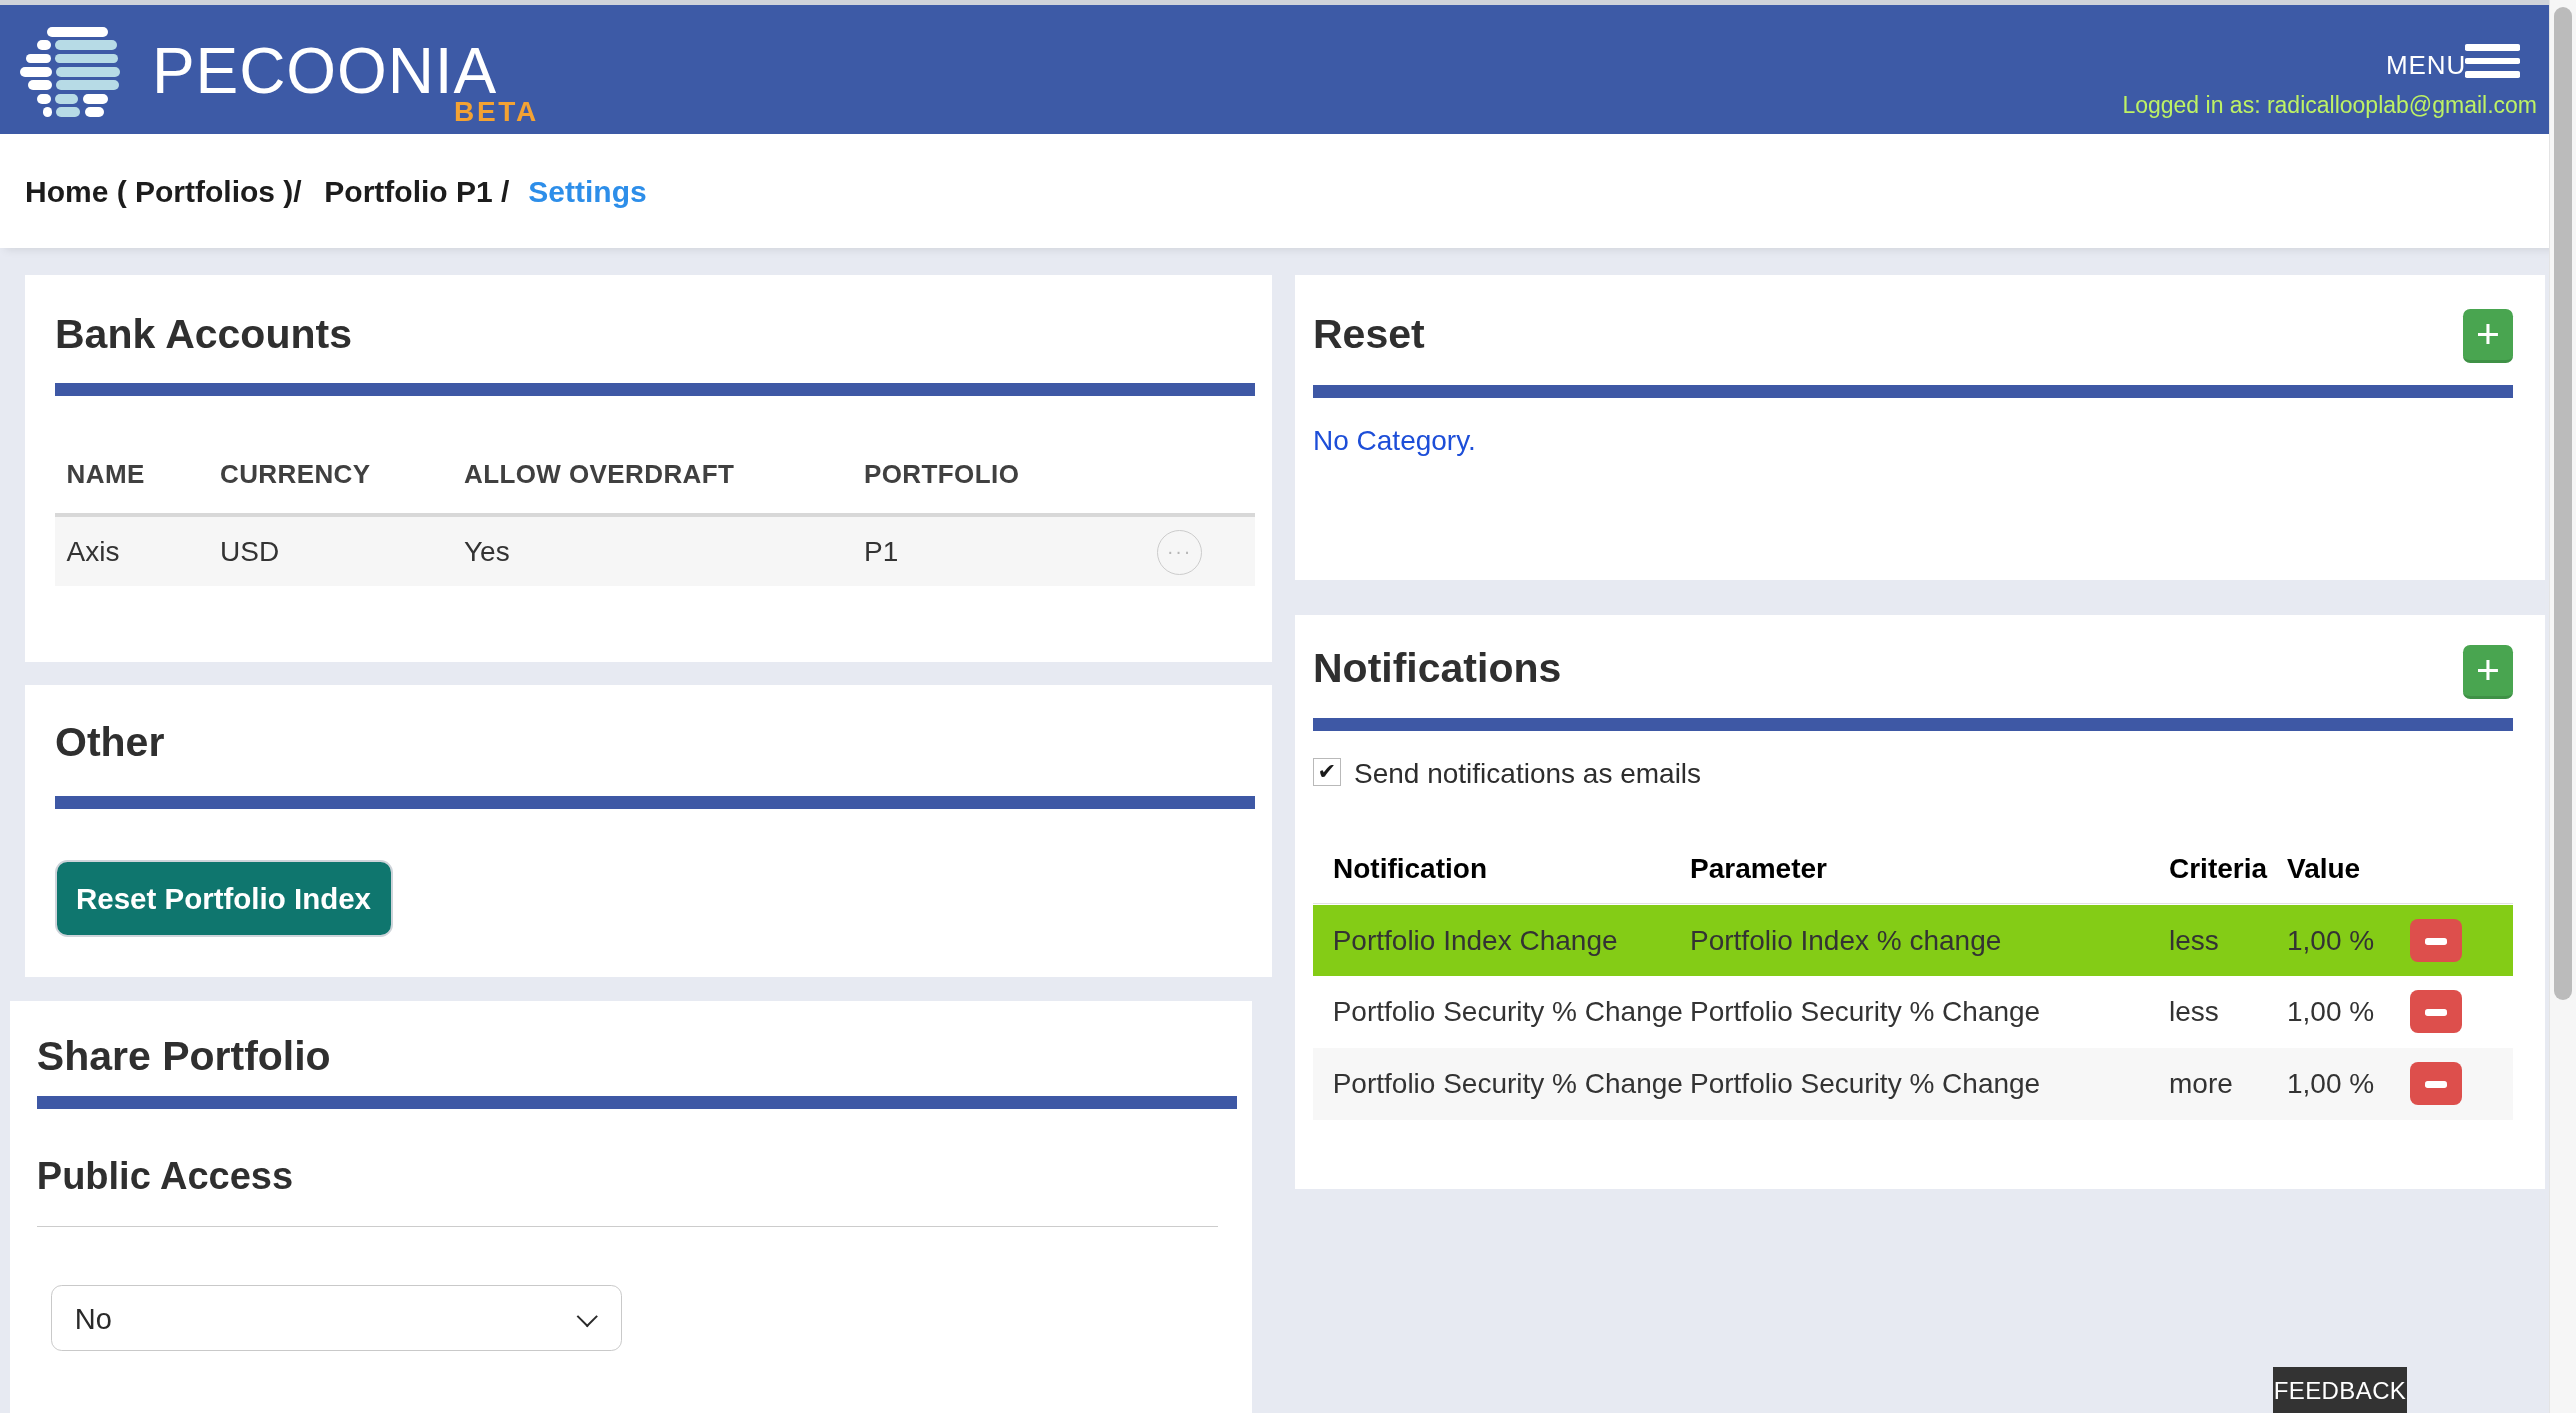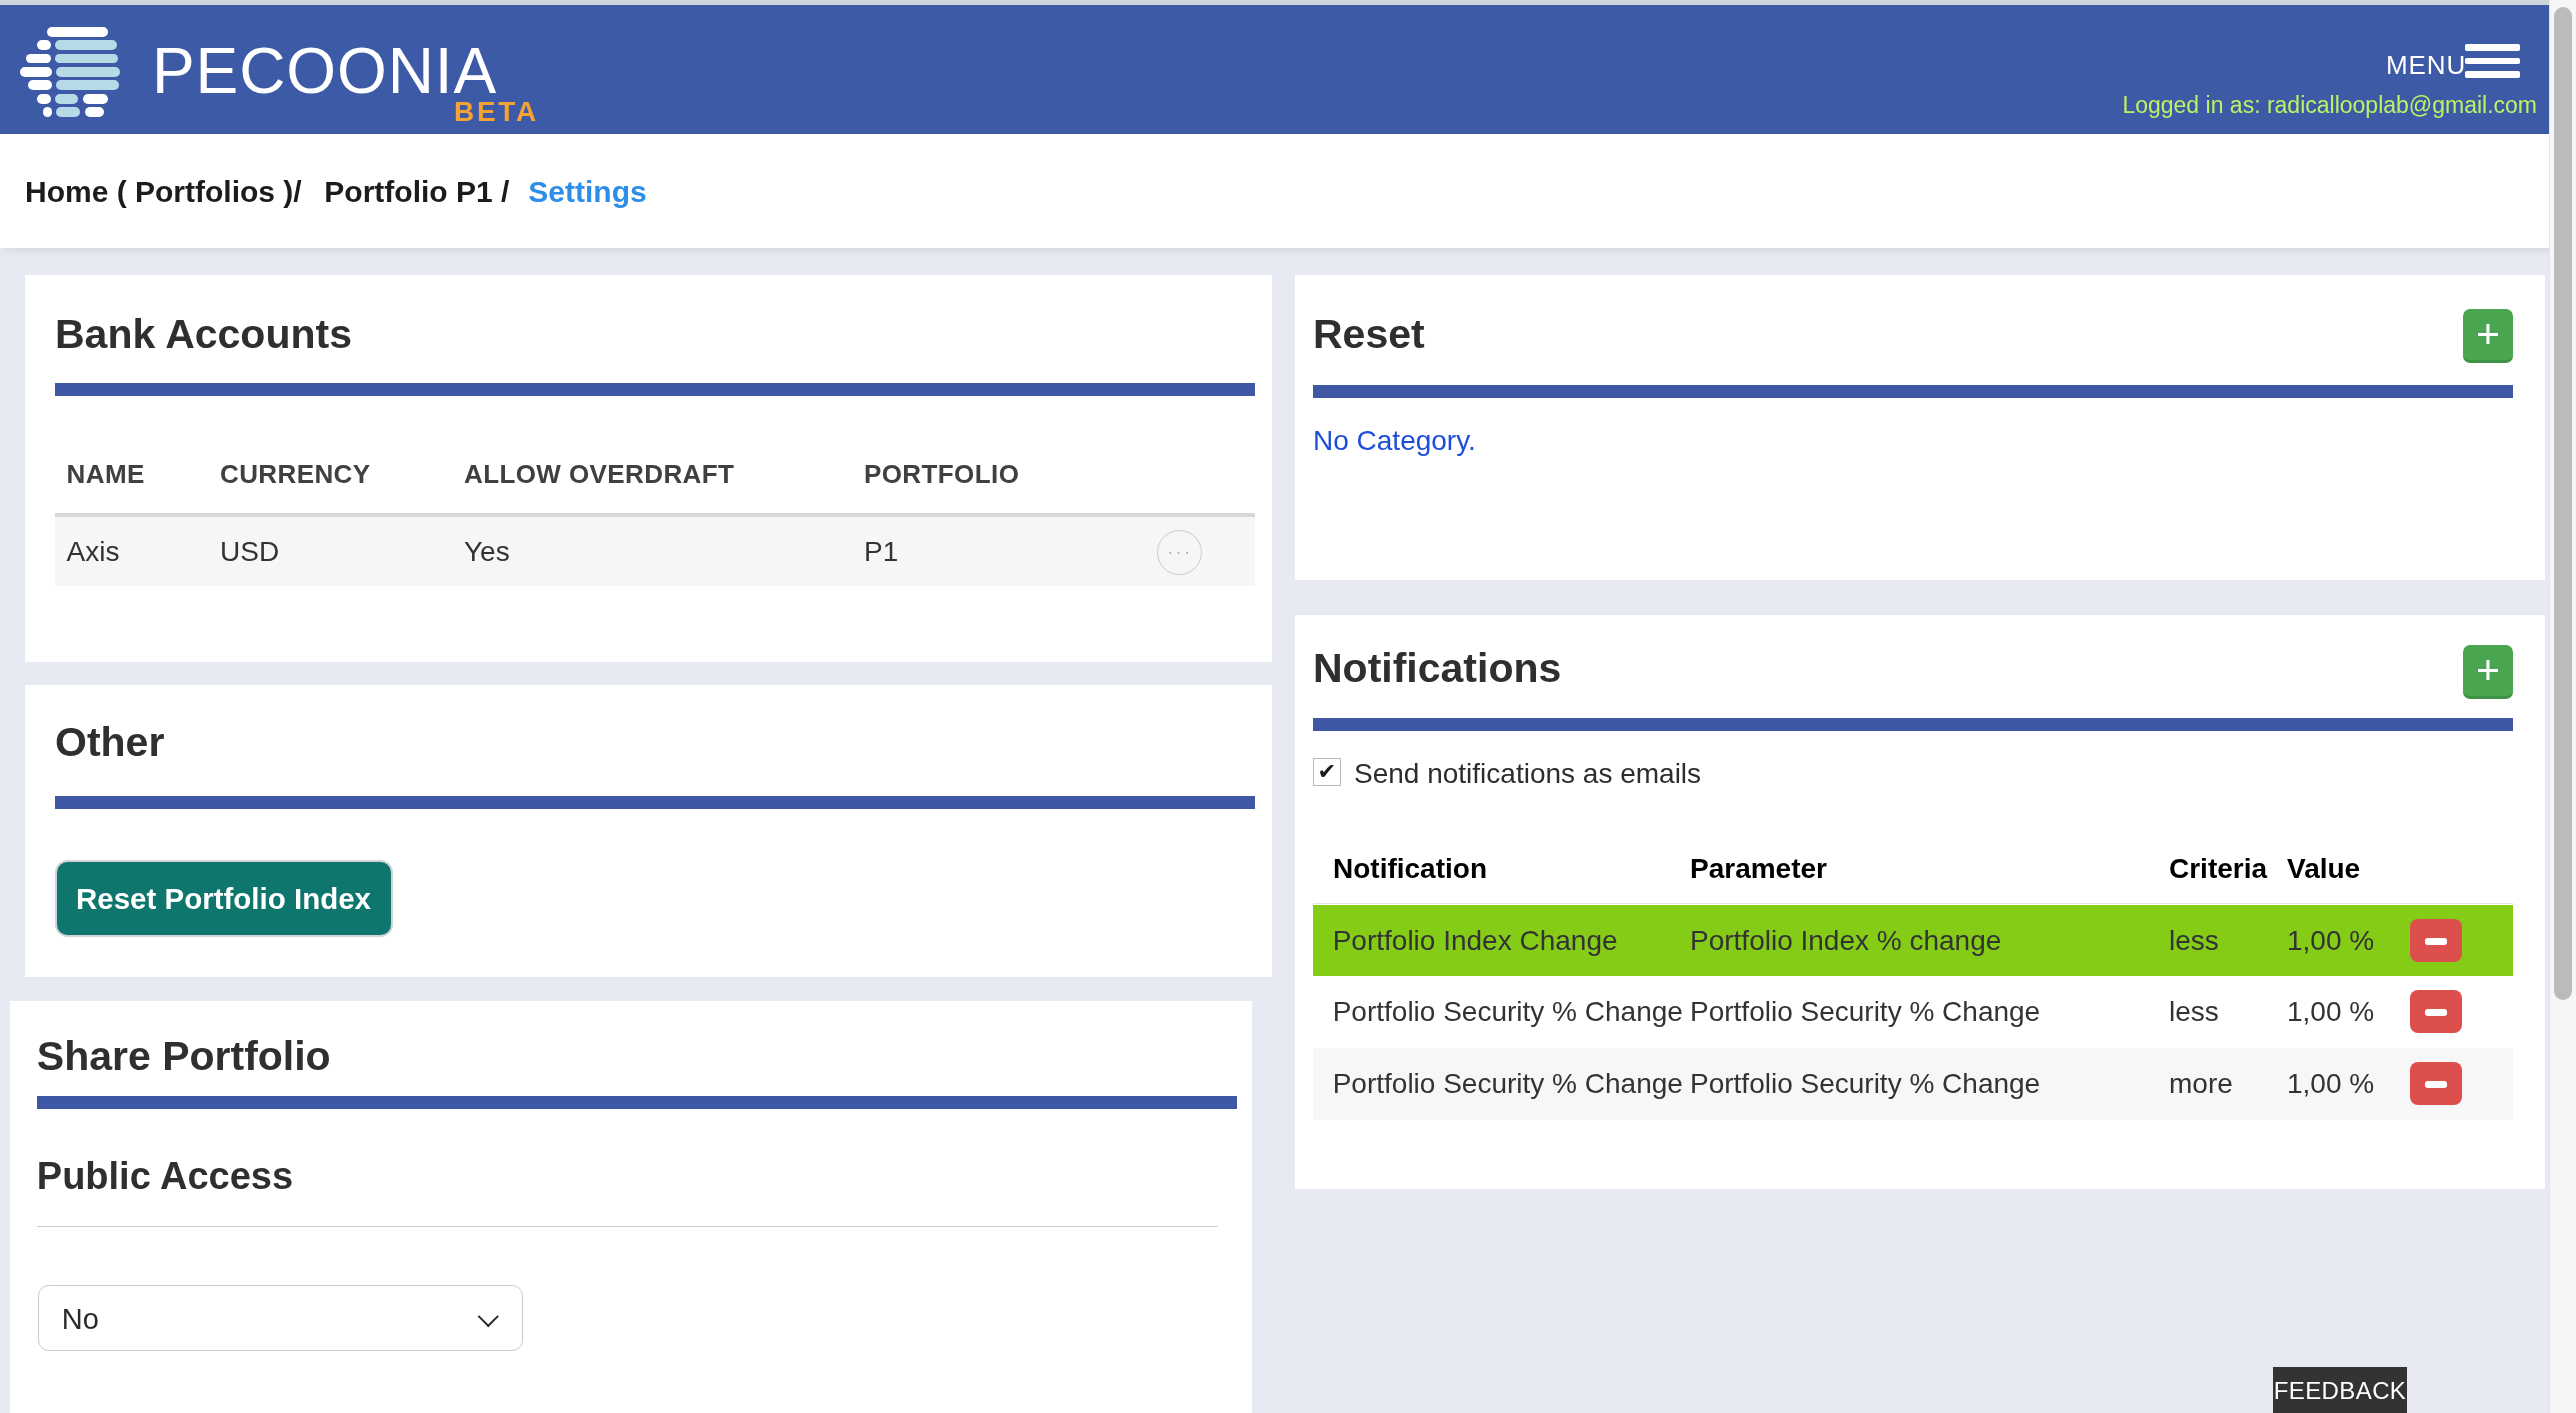--- a/index.html
+++ b/index.html
@@ -51,21 +51,21 @@
                   color:#b5b5b5; font-size:19.7px; letter-spacing:1.8px; text-align:center; line-height:41px; background:#f6f6f6; cursor:pointer; }
 
   
   .reset-btn { position:absolute; left:29.5px; top:175px; width:338px; height:77px; background:#0f766e; border:2.7px solid #ced4da;
                border-radius:12.5px; color:#ffffff; font-size:29.5px; font-weight:700; font-family:"Liberation Sans",sans-serif;
                display:flex; align-items:center; justify-content:center; cursor:pointer; }
 
   
   .section-sub { position:absolute; font-size:38px; font-weight:700; color:#2f2f2f; }
   .thin-rule { position:absolute; border-top:1.8px solid #cccccc; }
-  .select-box { position:absolute; left:28px; top:284px; width:485px; height:66px; border:1.8px solid #c9c9c9; border-radius:10.7px;
+  .select-box { position:absolute; left:41px; top:284px; width:571px; height:66px; border:1.8px solid #c9c9c9; border-radius:10.7px;
                 background:#ffffff; cursor:pointer; }
   .select-value { position:absolute; left:23px; top:17px; font-size:29px; color:#2a2a2a; }
   .chevron { position:absolute; right:25px; top:23px; width:16px; height:16px; }
   .chevron::before { content:""; position:absolute; left:0; top:0; width:12.5px; height:12.5px;
                      border-right:2.7px solid #2a2a2a; border-bottom:2.7px solid #2a2a2a; transform:rotate(45deg); }
 
   
   .plus-btn { position:absolute; width:50px; height:54px; background:#49a550; border-bottom:3.6px solid #3f9146; border-radius:7.2px;
               color:#ffffff; font-size:41px; font-weight:400; text-align:center; line-height:50px; cursor:pointer; }
 

